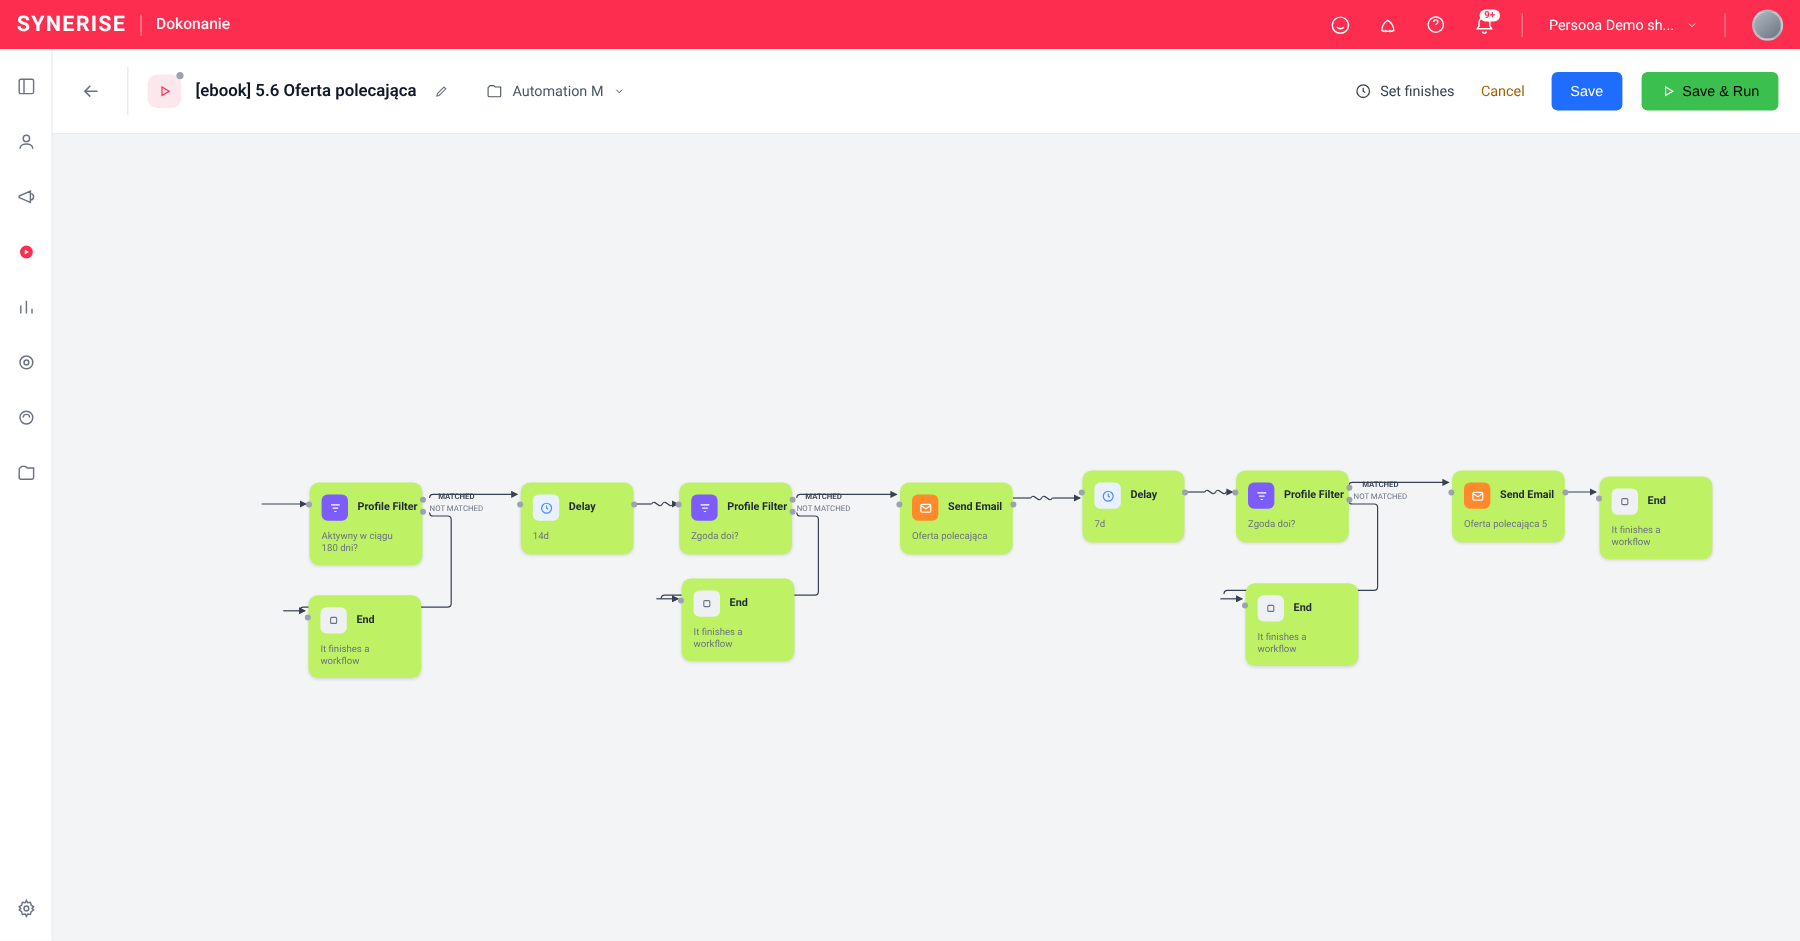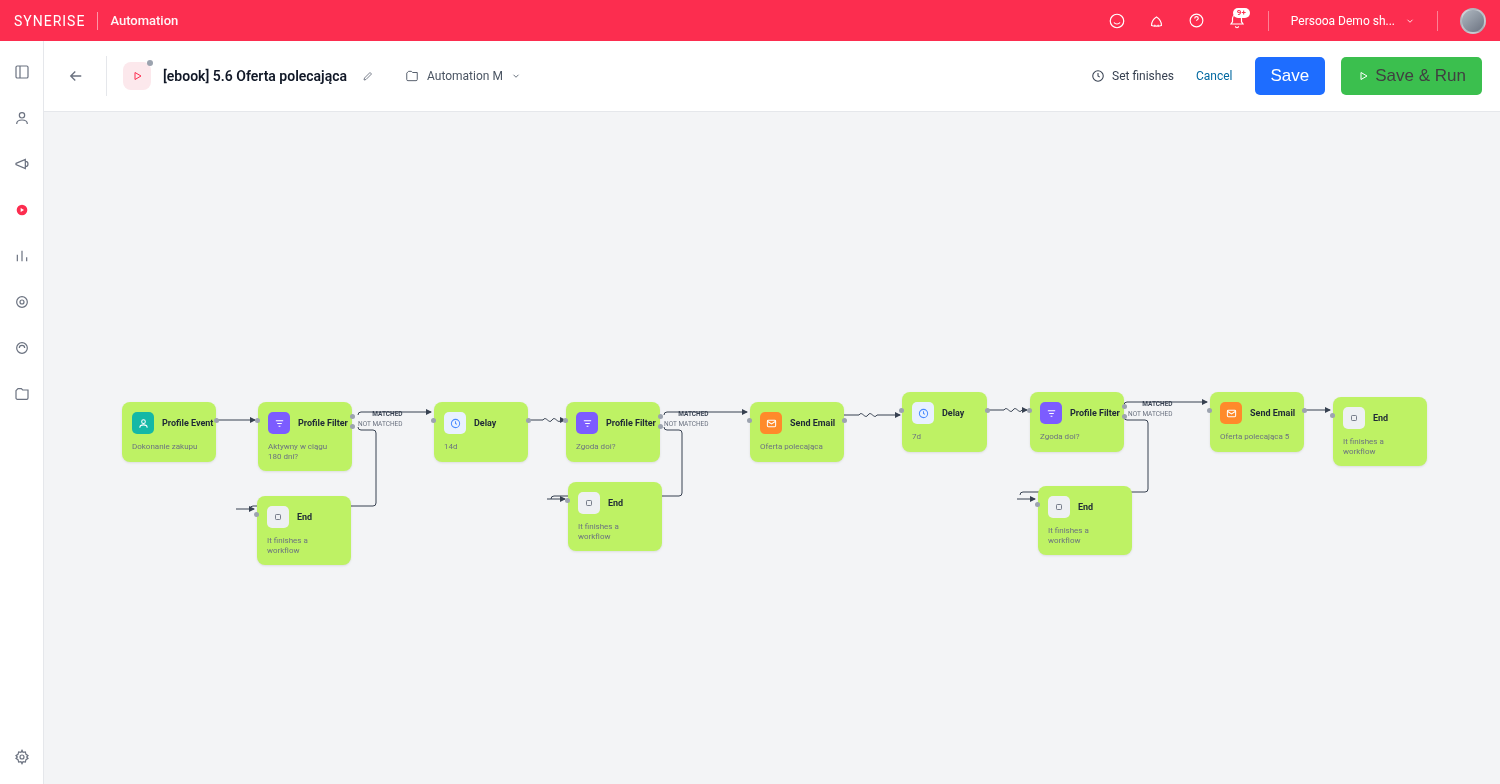--- a/index.html
+++ b/index.html
@@ -1,20 +1,20 @@
 <!DOCTYPE html>
 <html><head>
 <meta charset="utf-8">
 <style>
   * { box-sizing: border-box; margin: 0; padding: 0; }
   body { font-family: -apple-system, BlinkMacSystemFont, "Segoe UI", Roboto, Arial, sans-serif; background:#f3f4f6; width:1500px; height:784px; overflow:hidden; position:relative; }
 
   
   .topbar { height:41px; background:#fc2d4f; display:flex; align-items:center; padding:0 14px; color:#fff; position:relative; }
-  .logo { font-weight:400; letter-spacing:0.5px; font-size:14px; display:flex; align-items:flex-start; gap:1px; }
+  .logo { font-weight:700; letter-spacing:0.5px; font-size:18px; display:flex; align-items:flex-start; gap:1px; }
   .logo-divider { width:1px; height:18px; background:rgba(255,255,255,0.5); margin:0 12px; }
   .module-name { font-size:13px; font-weight:500; opacity:0.95; }
   .topbar-right { margin-left:auto; display:flex; align-items:center; gap:22px; }
   .topbar-icon { width:18px; height:18px; display:flex; align-items:center; justify-content:center; cursor:pointer; position:relative; }
   .badge { position:absolute; top:-4px; right:-4px; background:#fff; color:#fc2d4f; font-size:8px; font-weight:700; border-radius:8px; padding:1px 4px; line-height:1; }
   .account { display:flex; align-items:center; gap:10px; font-size:12px; cursor:pointer; }
   .avatar { width:26px; height:26px; border-radius:50%; background:linear-gradient(140deg,#b0b9c2,#6b7280); border:2px solid rgba(255,255,255,0.4); }
   .vsep { width:1px; height:20px; background:rgba(255,255,255,0.4); }
 
   
@@ -27,24 +27,24 @@
   .header { position:absolute; left:44px; right:0; top:41px; height:71px; background:#fff; border-bottom:1px solid #e5e7eb; display:flex; align-items:center; padding:0 18px; }
   .back-btn { width:28px; height:28px; display:flex; align-items:center; justify-content:center; color:#6b7280; cursor:pointer; }
   .header-sep { width:1px; height:40px; background:#e5e7eb; margin:0 16px; }
   .play-badge { width:28px; height:28px; border-radius:8px; background:#fce8ec; display:flex; align-items:center; justify-content:center; color:#fc2d4f; margin-right:12px; position:relative; }
   .play-badge .dot { position:absolute; width:6px; height:6px; border-radius:50%; background:#9ca3af; top:-2px; right:-2px; }
   .title { font-size:14px; font-weight:600; color:#111827; }
   .edit-btn { width:22px; height:22px; margin-left:10px; display:flex; align-items:center; justify-content:center; color:#6b7280; cursor:pointer; border-radius:4px; }
   .folder { display:flex; align-items:center; gap:8px; margin-left:26px; color:#4b5563; font-size:12px; cursor:pointer; }
   .header-right { margin-left:auto; display:flex; align-items:center; gap:16px; }
   .capping { display:flex; align-items:center; gap:7px; color:#374151; font-size:12px; cursor:pointer; }
-  .btn-text { color:#0369a1; font-size:12px; cursor:pointer; padding:8px 6px; }
-  .btn { border:none; border-radius:5px; padding:9px 16px; font-size:17px; font-weight:500; cursor:pointer; display:flex; align-items:center; gap:6px; }
+  .btn-text { color:#a16207; font-size:12px; cursor:pointer; padding:8px 6px; }
+  .btn { border:none; border-radius:5px; padding:9px 16px; font-size:12px; font-weight:500; cursor:pointer; display:flex; align-items:center; gap:6px; }
   .btn.save { background:#1e6dff; color:#fff; }
-  .btn.run { background:#3bbf4e; color:#404040; }
+  .btn.run { background:#3bbf4e; color:#000000; }
 
   
   .toolbar { position:absolute; left:50px; top:120px; display:flex; gap:10px; }
   .tool-group { background:#fff; border:1px solid #e5e7eb; border-radius:6px; display:flex; align-items:center; height:32px; }
   .tool-btn { width:34px; height:100%; display:flex; align-items:center; justify-content:center; color:#6b7280; cursor:pointer; font-size:15px; }
   .tool-btn.disabled { color:#d1d5db; cursor:default; }
   .zoom-val { font-size:11px; color:#374151; padding:0 4px; min-width:34px; text-align:center; }
 
   
   .canvas { position:absolute; left:44px; right:0; top:112px; bottom:0; background:#f3f4f6; }
@@ -57,38 +57,38 @@
   .node-icon.purple { background:#7c5cff; color:#fff; }
   .node-icon.sky { background:#e9f1ff; color:#4b8bff; }
   .node-icon.orange { background:#ff8a2b; color:#fff; }
   .node-icon.gray { background:#eef0f3; color:#6b7280; }
   .node-title { font-size:9px; font-weight:700; color:#1f2937; white-space:nowrap; }
   .node-sub { font-size:8px; color:#6b7280; margin-top:8px; line-height:1.2; }
 
   .port { position:absolute; width:5px; height:5px; border-radius:50%; background:#9ca3af; }
 
   
-  .branch-labels { position:absolute; font-size:6.5px; color:#6b7280; line-height:1.5; text-align:right; }
+  .branch-labels { position:absolute; font-size:6.5px; color:#6b7280; line-height:1.5; text-align:center; }
   .branch-labels .m { color:#374151; font-weight:600; }
 
   
   svg.connector { position:absolute; overflow:visible; pointer-events:none; }
   .arrow { stroke:#374151; stroke-width:1; fill:none; }
   .arrowhead { fill:#374151; }
 
 </style>
 </head>
 <body>
 
 <div class="topbar">
   <div class="logo">
     <span style="text-transform:uppercase; letter-spacing:1px;">synerise</span>
   </div>
   <div class="logo-divider"></div>
-  <div class="module-name">Automation</div>
+  <div class="module-name">Dokonanie</div>
   <div class="topbar-right">
     <div class="topbar-icon">
       <svg width="18" height="18" viewBox="0 0 24 24" fill="none" stroke="currentColor" stroke-width="1.6">
           <circle cx="12" cy="12" r="9"></circle>
           <path d="M8 14c.8 1.2 2.3 2 4 2s3.2-.8 4-2M9 10h.01M15 10h.01"></path>
         </svg>
     </div>
     <div class="topbar-icon">
       <svg width="17" height="17" viewBox="0 0 24 24" fill="none" stroke="currentColor" stroke-width="1.6">
           <path d="M5 19c0-4 2-9 7-12 5 3 7 8 7 12-2 1-4 1-7 1s-5 0-7-1zM9 21l1-3M15 21l-1-3"></path>
@@ -292,33 +292,20 @@
     <path class="arrow" d="M978 298 h5" marker-end="url(#ah)"></path>
 
     <path class="arrow" d="M1080 293 q0 -3 3 -3 h80" marker-end="url(#ah)"></path>
 
     <path class="arrow" d="M1080 305 q0 3 3 3 h18 q3 0 3 3 v66 q0 3 -3 3 h-122 q-3 0 -3 3"></path>
     <path class="arrow" d="M973 387 h18" marker-end="url(#ah)"></path>
 
     <path class="arrow" d="M1258 298 h28" marker-end="url(#ah)"></path>
   </svg>
 
-  <div class="node" style="left:78px; top:290px;">
-    <div class="node-head">
-      <div class="node-icon teal">
-        <svg width="11" height="11" viewBox="0 0 24 24" fill="none" stroke="#fff" stroke-width="2.2">
-            <circle cx="12" cy="8" r="4"></circle>
-            <path d="M4 21c0-4 4-6 8-6s8 2 8 6"></path>
-          </svg>
-      </div>
-      <div class="node-title">Profile Event</div>
-    </div>
-    <div class="node-sub">Dokonanie zakupu</div>
-    <div class="port" style="right:-3px; top:16px;"></div>
-  </div>
 
   <div class="node" style="left:214px; top:290px;">
     <div class="node-head">
       <div class="node-icon purple">
         <svg width="11" height="11" viewBox="0 0 24 24" fill="none" stroke="#fff" stroke-width="2.2">
             <path d="M4 6h16M7 12h10M10 18h4"></path>
           </svg>
       </div>
       <div class="node-title">Profile Filter</div>
     </div>

